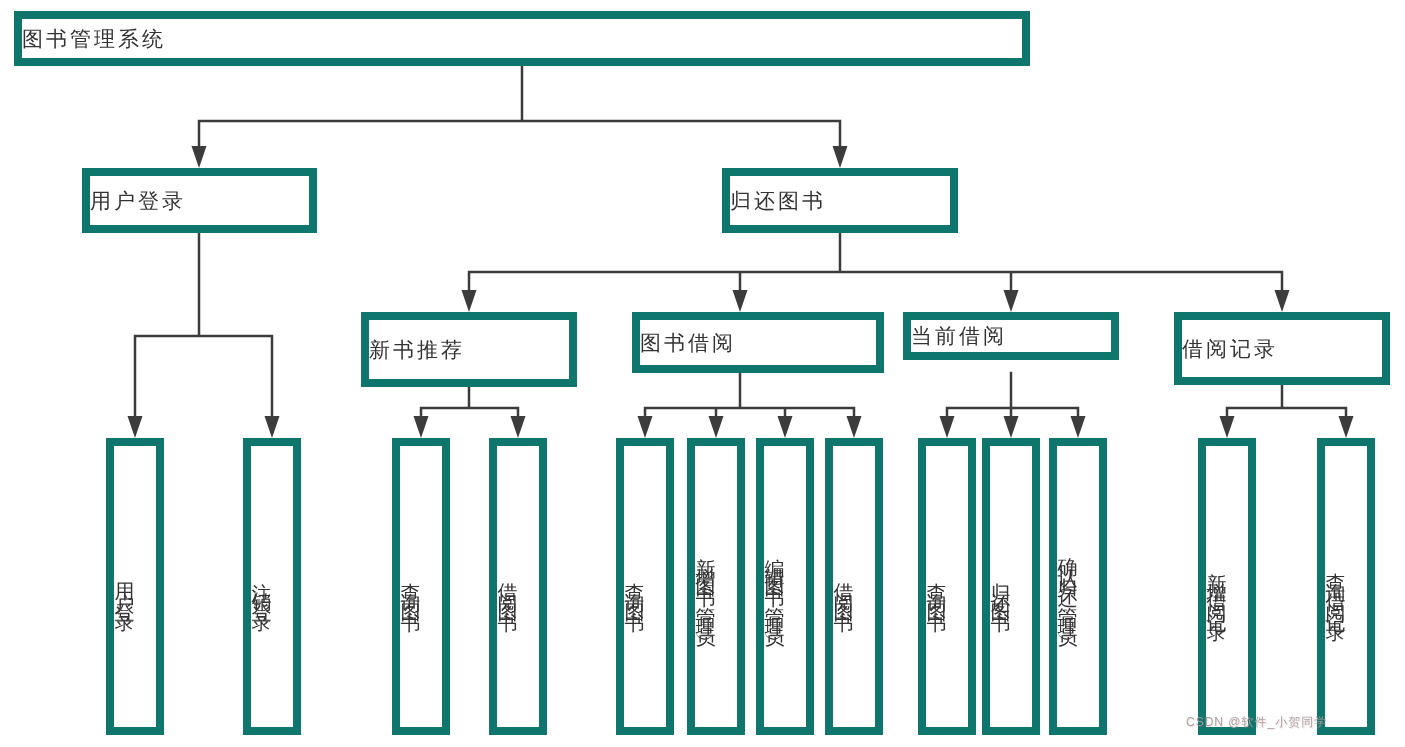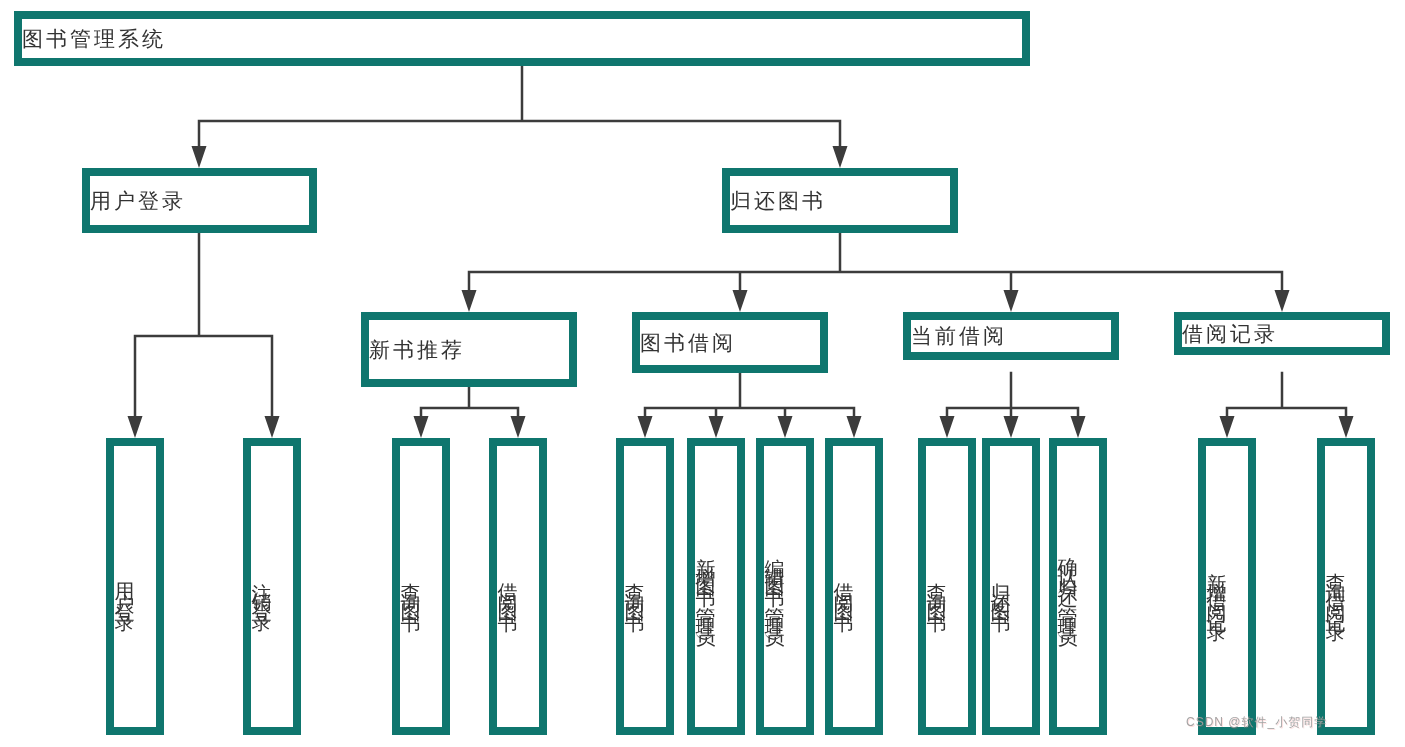--- a/index.html
+++ b/index.html
@@ -49,27 +49,27 @@
   <div class="box h" style="left:82px;top:168px;width:235px;height:65px">
     <span>用户登录</span>
   </div>
   <div class="box h" style="left:722px;top:168px;width:236px;height:65px">
     <span>归还图书</span>
   </div>
 
   <div class="box h" style="left:361px;top:312px;width:216px;height:75px">
     <span>新书推荐</span>
   </div>
-  <div class="box h" style="left:632px;top:312px;width:196px;height:61px">
+  <div class="box h" style="left:632px;top:312px;width:252px;height:61px">
     <span>图书借阅</span>
   </div>
   <div class="box h" style="left:903px;top:312px;width:216px;height:48px">
     <span>当前借阅</span>
   </div>
-  <div class="box h" style="left:1174px;top:312px;width:216px;height:43px">
+  <div class="box h" style="left:1174px;top:312px;width:216px;height:73px">
     <span>借阅记录</span>
   </div>
 
   <div class="box v" style="left:106px;top:438px;width:58px;height:297px">
     <span class="vt">用户登录</span>
   </div>
   <div class="box v" style="left:243px;top:438px;width:58px;height:297px">
     <span class="vt">注销登录</span>
   </div>
 

